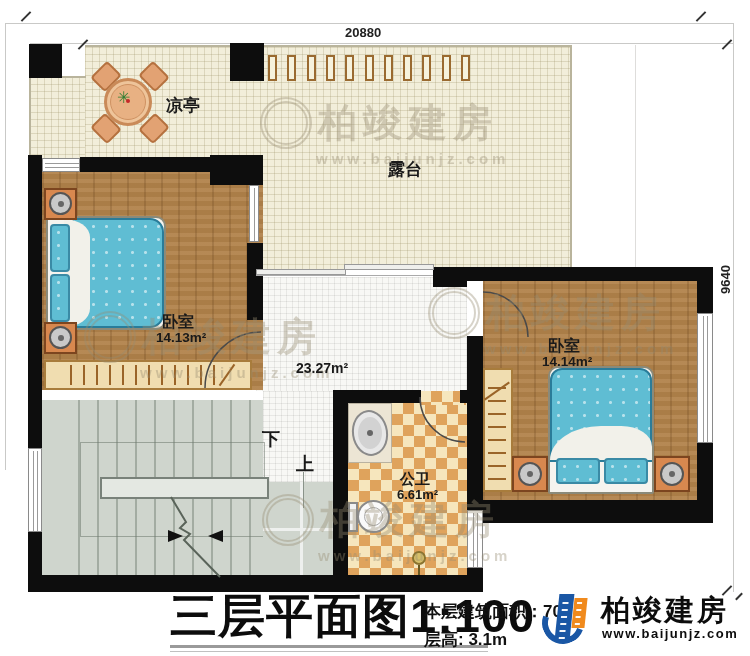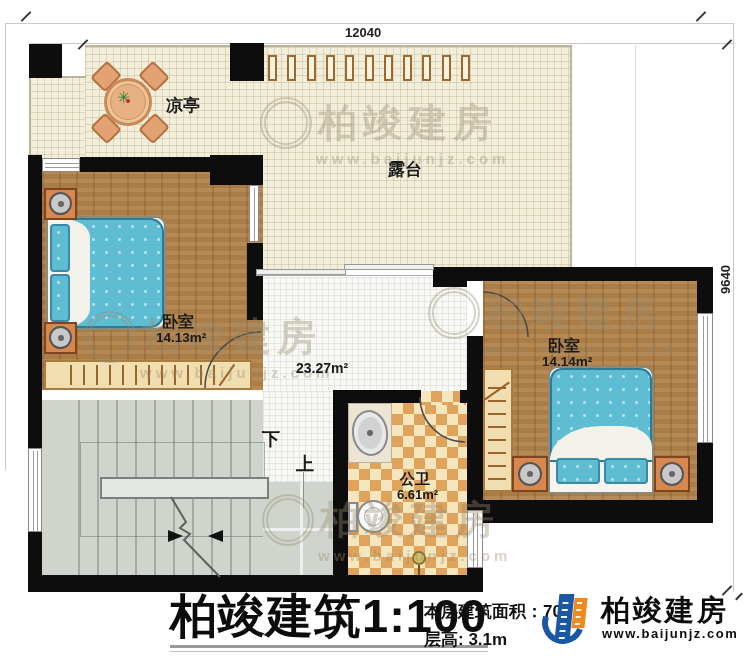--- a/index.html
+++ b/index.html
@@ -247,26 +247,26 @@
   <div class="label" style="left:162px;top:312px;font-size:16px;">卧室</div>
   <div class="label" style="left:156px;top:330px;font-size:13.5px;">14.13m²</div>
   <div class="label" style="left:548px;top:336px;font-size:16px;">卧室</div>
   <div class="label" style="left:542px;top:354px;font-size:13.5px;">14.14m²</div>
   <div class="label" style="left:296px;top:360px;font-size:14px;">23.27m²</div>
   <div class="label" style="left:400px;top:470px;font-size:15px;">公卫</div>
   <div class="label" style="left:397px;top:487px;font-size:13px;">6.61m²</div>
   <div class="label" style="left:262px;top:427px;font-size:18px;">下</div>
   <div class="label" style="left:296px;top:452px;font-size:18px;">上</div>
 
-  <div class="dimtext" style="left:345px;top:25px;">12040</div>
+  <div class="dimtext" style="left:345px;top:25px;">20880</div>
   <div class="dimtext" style="left:703px;top:272px;transform:rotate(-90deg);transform-origin:center;width:44px;text-align:center;">9640</div>
 
   <div id="titleblock">
     <div class="big">
-      <span>柏竣建筑</span><span>1:100</span>
+      <span>三层平面图</span><span>1:100</span>
     </div>
     <div class="uline" style="left:170px;top:645px;width:318px;height:3px;"></div>
     <div class="uline" style="left:170px;top:651px;width:318px;height:1px;background:#c0c0c0;"></div>
     <div class="infoline" style="left:424px;top:600px;">本层建筑面积：70</div>
     <div class="infoline" style="left:424px;top:628px;">层高: 3.1m</div>
 
     <div class="abs" style="left:540px;top:590px;width:58px;height:62px;">
       <div class="abs" style="left:2px;top:12px;width:42px;height:42px;border:6px solid transparent;border-left-color:var(--logo_blue,#1a57a5);border-bottom-color:var(--logo_blue,#1a57a5);border-radius:50%;transform:rotate(-25deg);box-sizing:border-box;"></div>
       <div class="abs" style="left:17px;top:4px;width:15px;height:46px;background:var(--logo_blue,#1a57a5);background-image:repeating-linear-gradient(0deg,rgba(255,255,255,.95) 0 2px,transparent 2px 7px);background-size:6px 100%;background-repeat:no-repeat;background-position:4px 6px;transform:skewX(-6deg);"></div>
       <div class="abs" style="left:33px;top:8px;width:13px;height:30px;background:var(--logo_orange,#f08a1d);background-image:repeating-linear-gradient(0deg,rgba(255,255,255,.95) 0 2px,transparent 2px 7px);background-size:5px 100%;background-repeat:no-repeat;background-position:3px 4px;transform:skewX(-6deg);"></div>

